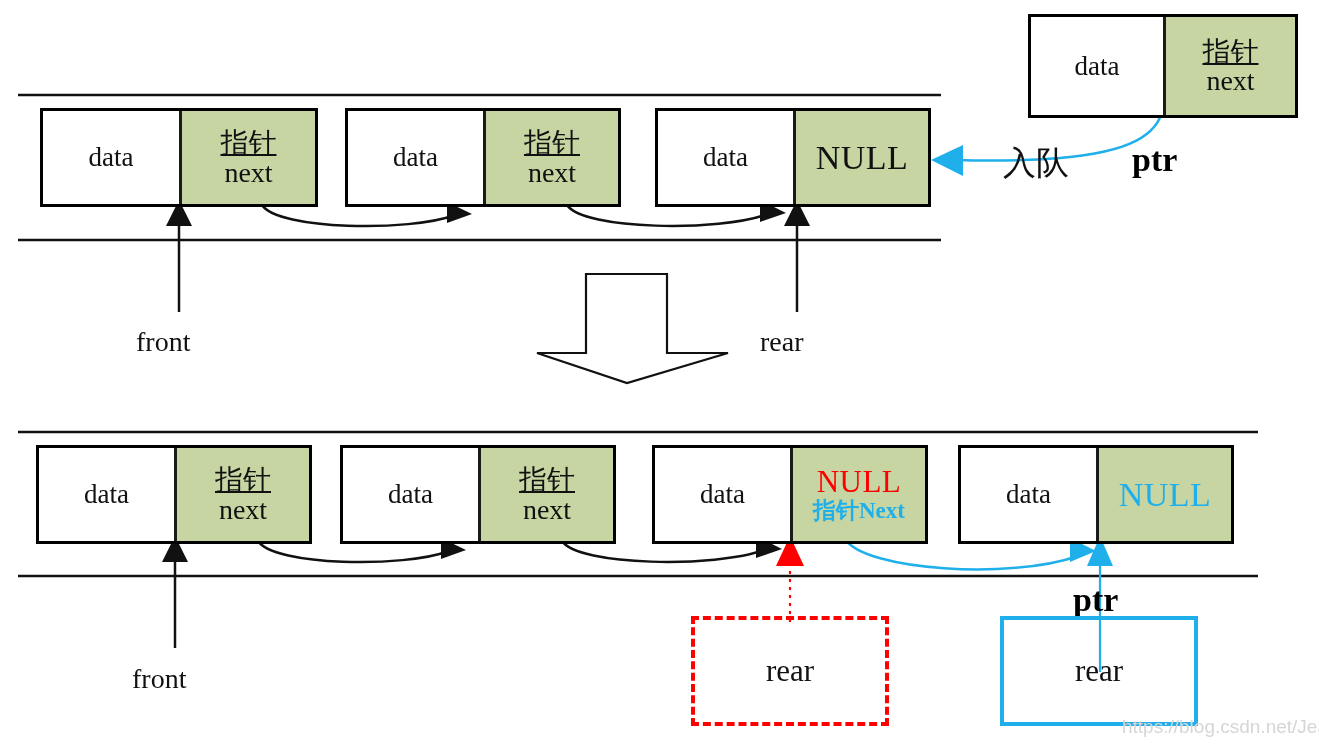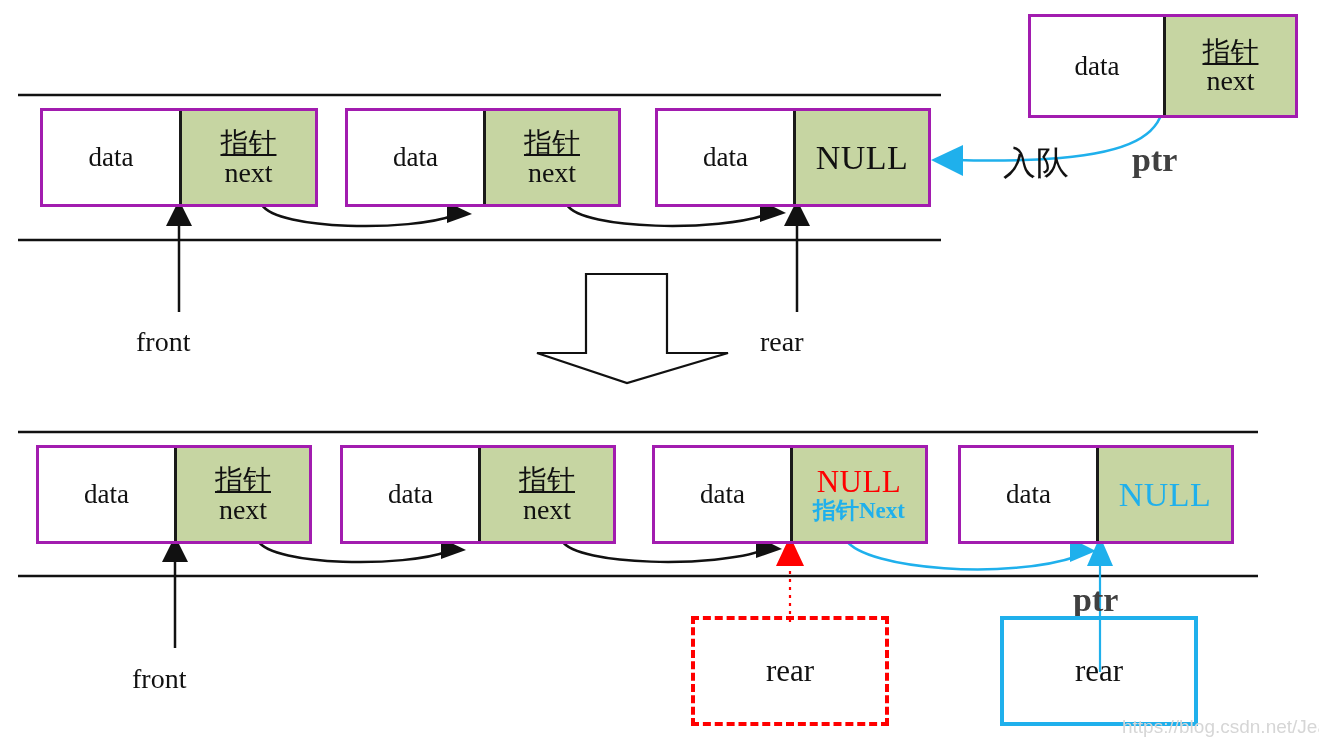--- a/index.html
+++ b/index.html
@@ -2,36 +2,36 @@
 <html><head>
 <meta charset="utf-8">
 <style>
   html,body{margin:0;padding:0;background:#ffffff;}
   body{width:1319px;height:746px;font-family:"Liberation Serif",serif;}
   #stage{position:relative;width:1319px;height:746px;overflow:hidden;background:#fff;}
   svg.layer{position:absolute;left:0;top:0;width:1319px;height:746px;overflow:visible;}
   #draw{pointer-events:none;}
 
   
-  .node{position:absolute;display:flex;box-sizing:border-box;border:3px solid #a21caf;background:#fff;}
+  .node{position:absolute;display:flex;box-sizing:border-box;border:3px solid #000000;background:#fff;}
   .cell{display:flex;flex-direction:column;align-items:center;justify-content:center;box-sizing:border-box;line-height:1.05;}
   .cell.data{background:#ffffff;}
   .cell.next{background:#c6d5a2;border-left:3px solid #1a1a1a;}
   .t-data{font-size:27px;color:#111;}
   .t-cn{font-size:28px;color:#111;text-decoration:underline;}
   .t-en{font-size:28px;color:#111;}
   .t-null-blk{font-size:34px;color:#111;letter-spacing:.5px;}
   .t-null-red{font-size:31px;color:#ff0000;letter-spacing:.5px;}
   .t-sub-cyan{font-size:23px;color:#1fb0ec;font-weight:bold;}
   .t-null-cyan{font-size:34px;color:#1fb0ec;letter-spacing:.5px;}
 
   
   .lbl{position:absolute;white-space:nowrap;margin-top:13px;}
   .lbl-front,.lbl-rear{font-size:28px;color:#111;}
-  .lbl-ptr{font-size:34px;color:#404040;font-weight:bold;}
+  .lbl-ptr{font-size:34px;color:#000000;font-weight:bold;}
   .lbl-enqueue{font-size:33px;color:#111;font-family:"DejaVu Sans",sans-serif;}
 
   
   .pbox{position:absolute;box-sizing:border-box;display:flex;align-items:center;justify-content:center;}
   .pbox span{font-size:31px;color:#111;}
   .pbox.dashed{border:4px dashed #ff0000;background:transparent;}
   .pbox.solid{border:4px solid #1fb0ec;background:transparent;}
 
   .watermark{position:absolute;font-size:19px;color:#d6d6d6;font-family:"Liberation Sans",sans-serif;white-space:nowrap;}
 </style>

